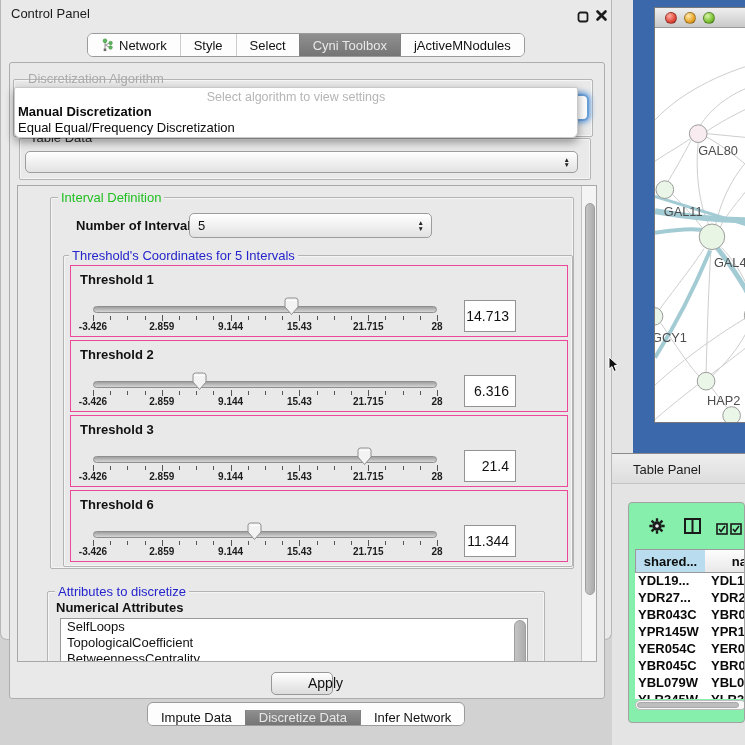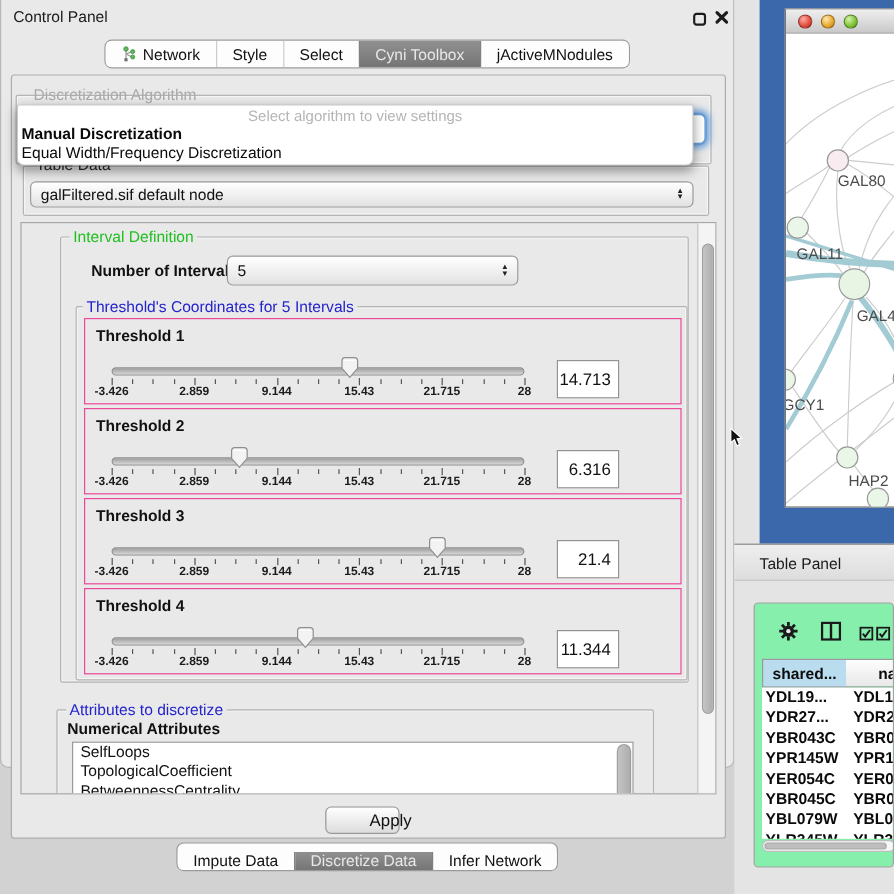--- a/index.html
+++ b/index.html
@@ -140,28 +140,27 @@
   <div class="main-panel"></div>
 
   <div class="group" style="left:12px; top:79px; width:580px; height:58px;"></div>
   <div class="gtitle" style="left:24px; top:71px; color:#aaaaaa; background:transparent;">Discretization Algorithm</div>
   <div class="focus-combo"></div>
 
   <div class="popup">
     <div class="prompt">Select algorithm to view settings</div>
     <div id="popup-options">
         <div class="opt bold">Manual Discretization</div>
-        <div class="opt">Equal Width/Frequency Discretization</div>
+        <div class="opt">Equal Equal/Frequency Discretization</div>
       </div>
   </div>
 
   <div class="group" style="left:18px; top:138px; width:572px; height:42px;"></div>
   <div class="gtitle" style="left:26px; top:130px; color:#2b2b2b; background:transparent; z-index:5;">Table Data</div>
   <div class="combo" style="left:24px; top:151px; width:553px; height:22px;">
-    <span class="val">galFiltered.sif default node</span>
     <span class="arrows">
         <span>▲</span>
         <span>▼</span>
       </span>
   </div>
 
   <div class="scrollpane">
 
     <div class="group" style="left:32px; top:11px; width:524px; height:372px;">
       <span class="gtitle" style="left:7px; top:-8px; color:#21c021;">Interval Definition</span>
@@ -279,21 +278,21 @@
               <div class="tick-label" style="left:228.4px;">15.43</div>
               <div class="tick-label" style="left:297.2px;">21.715</div>
               <div class="tick-label" style="left:366.0px;">28</div>
               <div class="thumb" style="left:285.3px;"><svg width="17" height="19" viewBox="0 0 17 19">
                   <path d="M2 3.2 A2.6 2.6 0 0 1 4.6 1 H12.4 A2.6 2.6 0 0 1 15 3.2 V10 L8.5 17.5 L2 10 Z" fill="#f3f3f3" stroke="#8e8e8e"></path>
                   <path d="M3.8 3.4 h9.4" stroke="#ffffff" opacity=".9"></path>
                 </svg></div>
               <div class="value-box">21.4</div>
             </div>
             <div class="th-panel" style="top: 234px;">
-              <div class="th-label">Threshold 4</div>
+              <div class="th-label">Threshold 6</div>
     <div class="track"></div>
               <div class="tick" style="left:22.0px; top:49px; height:6px;"></div>
               <div class="tick" style="left:39.2px; top:50px; height:4px;"></div>
               <div class="tick" style="left:56.4px; top:50px; height:4px;"></div>
               <div class="tick" style="left:73.6px; top:50px; height:4px;"></div>
               <div class="tick" style="left:90.8px; top:49px; height:6px;"></div>
               <div class="tick" style="left:108.0px; top:50px; height:4px;"></div>
               <div class="tick" style="left:125.2px; top:50px; height:4px;"></div>
               <div class="tick" style="left:142.4px; top:50px; height:4px;"></div>
               <div class="tick" style="left:159.6px; top:49px; height:6px;"></div>

